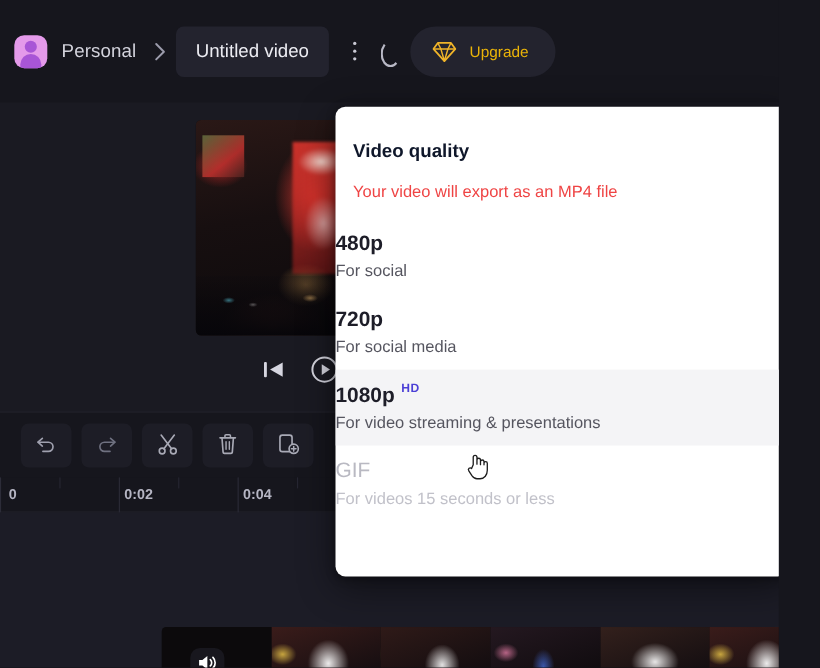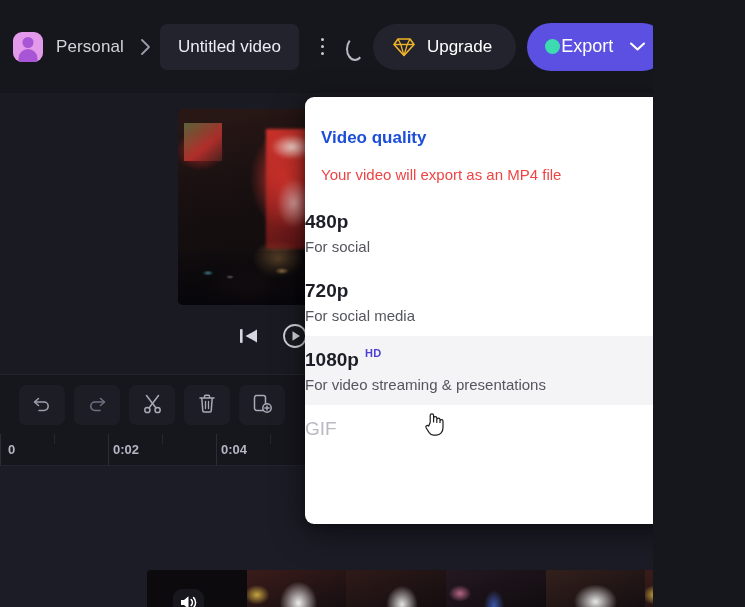--- a/index.html
+++ b/index.html
@@ -5,21 +5,21 @@
   * { box-sizing: border-box; margin: 0; padding: 0; }
   html, body {
     width: 745px; height: 607px;
     overflow: hidden;
     background: #16161d;
     font-family: "Liberation Sans", sans-serif;
     -webkit-font-smoothing: antialiased;
   }
   #app {
     position: relative;
-    width: 653px; height: 607px;
+    width: 708px; height: 607px;
     background: #16161d;
     overflow: hidden;
   }
 
   
   .header {
     position: absolute; left: 0; top: 0;
     width: 745px; height: 93px;
     background: #16161d;
     display: flex; align-items: center;
@@ -95,21 +95,21 @@
     height: 46px;
     background: #23232e;
     border-radius: 23px;
     display: flex; align-items: center;
     padding: 0 24px 0 20px;
     cursor: pointer;
     border: none;
     font-family: inherit;
   }
   .diamond-icon { margin-right: 12px; display:flex; }
-  .upgrade-label { color: #ffffff; font-size: 17px; }
+  .upgrade-label { color: #eab308; font-size: 14px; }
   .export-btn {
     margin-left: 11px;
     height: 48px;
     background: #5b50e2;
     border-radius: 24px;
     display: flex; align-items: center;
     padding: 0 20px 0 18px;
     cursor: pointer;
     border: none;
     font-family: inherit;
@@ -287,21 +287,21 @@
     position: absolute;
     left: 305px; top: 97px;
     width: 411px; height: 427px;
     background: #ffffff;
     border-radius: 9px;
     box-shadow: 0 9px 34px rgba(0,0,0,.48), 0 2px 8px rgba(0,0,0,.34);
     overflow: hidden;
     z-index: 40;
   }
   .panel-head {
-    color: #1d4ed8;
+    color: #0f172a;
     font-size: 17px;
     font-weight: bold;
     padding: 31px 0 0 16px;
   }
   .panel-sub {
     color: #ef4444;
     font-size: 15px;
     padding: 18px 0 0 16px;
   }
   .opt {
@@ -376,29 +376,20 @@
       <span class="diamond-icon">
         <svg width="22" height="20" viewBox="0 0 22 20" fill="none" aria-hidden="true">
           <path d="M5 2 H17 L21 7.5 L11 18.5 L1 7.5 Z" stroke="#f0b429" stroke-width="1.6" stroke-linejoin="round"></path>
           <path d="M1 7.5 H21" stroke="#f0b429" stroke-width="1.4"></path>
           <path d="M5 2 L7.8 7.5 L11 18.5 L14.2 7.5 L17 2" stroke="#f0b429" stroke-width="1.3" stroke-linejoin="round"></path>
         </svg>
       </span>
       <span class="upgrade-label">Upgrade</span>
     </button>
 
-    <button class="export-btn">
-      <span class="export-dot"></span>
-      <span class="export-label">Export</span>
-      <span class="export-chev">
-        <svg width="17" height="11" viewBox="0 0 17 11" fill="none" aria-hidden="true">
-          <path d="M2 2.5 L8.5 8.5 L15 2.5" stroke="#ffffff" stroke-width="2.1" stroke-linecap="round" stroke-linejoin="round"></path>
-        </svg>
-      </span>
-    </button>
   </div>
 
   <div class="stage">
     <div class="preview-frame">
       <div class="preview-img">
         <div class="tile"></div>
         <div class="crowd"></div>
       </div>
     </div>
 
@@ -528,20 +519,21 @@
         <span>1080p</span>
         <span class="hd-badge">HD</span>
       </div>
       <div class="opt-desc">For video streaming &amp; presentations</div>
     </div>
 
     <div class="opt disabled">
       <div class="opt-title">
         <span>GIF</span>
       </div>
+      <div class="opt-desc">For videos 15 seconds or less</div>
     </div>
   </div>
 
   <div class="cursor">
     <svg width="22" height="28" viewBox="0 0 22 28" fill="none" aria-hidden="true">
       <path d="M6.2 12.5 V5.6 a1.7 1.7 0 0 1 3.4 0 V12 V8.2 a1.6 1.6 0 0 1 3.2 0 V12.4 V9.8 a1.6 1.6 0 0 1 3.2 0 V12.6 V11.2 a1.5 1.5 0 0 1 3 0 v6.4 c0 4.2-2.6 7.6-6.6 7.6 H9.6 c-2.3 0-3.3-1-4.6-2.9 L2.2 18 a1.6 1.6 0 0 1 2.5-2 Z" fill="#ffffff" stroke="#1c1c1c" stroke-width="1.2" stroke-linejoin="round"></path>
     </svg>
   </div>
 
 </div>

